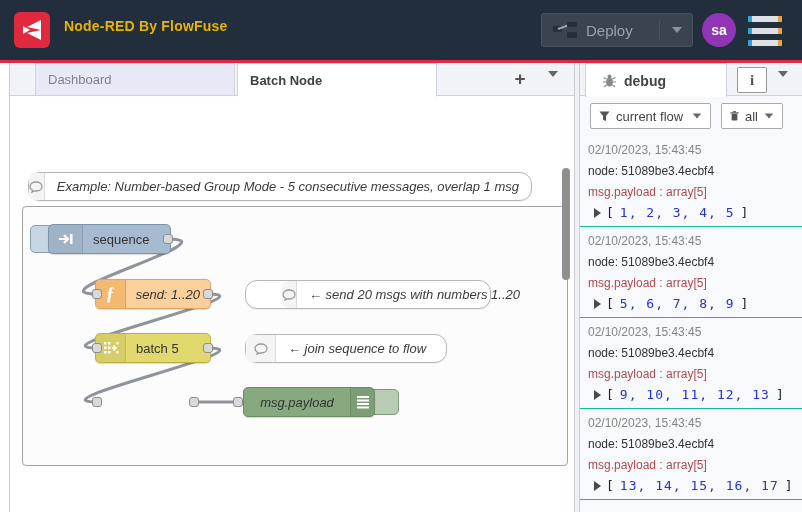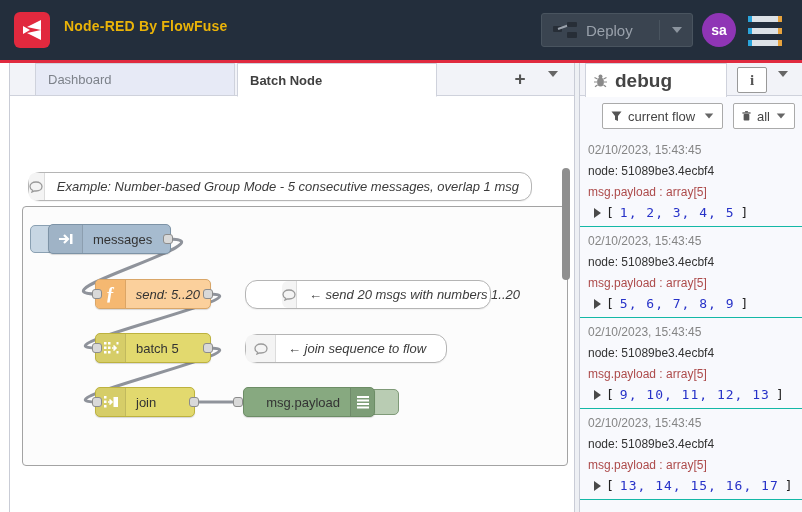--- a/index.html
+++ b/index.html
@@ -53,38 +53,38 @@
   #node-inject { left:38px; top:128px; width:123px; background:#a6bbcf; border:1px solid #7d93a6; }
   #node-inject .icon-sec { width:34px; border-right:1px solid rgba(0,0,0,.12); background:rgba(0,0,0,.04); }
   #inject-button { left:20px; top:129px; width:26px; height:28px; background:#c7d6e3; border:1px solid #8aa0b2; border-radius:5px 0 0 5px; cursor:pointer; }
   #node-function { left:85px; top:183px; width:116px; background:#fbd09c; border:1px solid #d9a668; }
   #node-function .icon-sec { width:30px; background:#f5b871; border-right:1px solid rgba(0,0,0,.1); color:#fff; font-family:"Liberation Serif", serif; font-style:italic; font-size:18px; font-weight:bold; }
   #node-function .node-label { font-style:italic; }
   #node-batch { left:85px; top:237px; width:116px; background:#e2d96e; border:1px solid #bdb23e; }
   #node-batch .icon-sec, #node-join .icon-sec { width:30px; background:rgba(0,0,0,.05); border-right:1px solid rgba(0,0,0,.1); }
   #node-join { left:85px; top:291px; width:100px; background:#e2d96e; border:1px solid #bdb23e; }
   #node-debug { left:233px; top:291px; width:132px; background:#87a980; border:1px solid #6d8d66; }
-  #node-debug .node-label { flex:1; text-align:right; }
+  #node-debug .node-label { flex:1; text-align:center;font-style:italic; }
   #node-debug .icon-sec.right { width:24px; background:rgba(0,0,0,.07); border-left:1px solid rgba(0,0,0,.12); }
   #debug-button { left:363px; top:293px; width:26px; height:26px; background:#b9ccb3; border:1px solid #7f9a78; border-radius:0 5px 5px 0; cursor:pointer; }
 
   .port { position:absolute; width:10px; height:10px; background:#d9d9d9; border:1px solid #8c8c8c; border-radius:3px; z-index:4; }
 
   #wires { left:0; top:0; width:564px; height:416px; pointer-events:none; }
 
   
   #sidebar { left:580px; top:63px; width:222px; height:449px; background:#f8f9fd; }
   #sidebar-tabbar { position:absolute; left:0; top:0; width:222px; height:33px; background:#f2f3f8; border-bottom:1px solid #cfd2dc; }
-  #debug-tab { position:absolute; left:5px; top:0px; width:142px; height:34px; background:#fff; border:1px solid #cfd2dc; border-bottom:none; display:flex; align-items:center; gap:7px; padding-left:7px; font-size:19px; font-weight:bold; color:#444; cursor:pointer; z-index:2; }
+  #debug-tab { position:absolute; left:5px; top:0px; width:142px; height:34px; background:#fff; border:1px solid #cfd2dc; border-bottom:none; display:flex; align-items:center; gap:7px; padding-left:16px; font-size:14px; font-weight:bold; color:#444; cursor:pointer; z-index:2; }
   #info-btn { position:absolute; left:157px; top:4px; width:30px; height:26px; border:1px solid #999; background:#fff; border-radius:2px; font-family:"Liberation Serif", serif; font-weight:bold; font-size:15px; color:#555; text-align:center; line-height:24px; cursor:pointer; }
   #sidebar-caret { position:absolute; left:198px; top:14px; cursor:pointer; }
 
   #filter-row { position:absolute; left:0; top:33px; width:222px; height:40px; display:flex; align-items:center; }
   .sb-btn { height:26px; background:#fff; border:1px solid #aaa; border-radius:2px; display:flex; align-items:center; gap:6px; padding:0 8px; font-size:13px; color:#444; cursor:pointer; }
-  #filter-btn { margin-left:22px; width:121px; }
+  #filter-btn { margin-left:10px; width:121px; }
   #clear-btn { margin-left:10px; width:62px; }
   .sb-btn .caret-grey { margin-left:auto; transform:scale(.85); }
 
   #msg-list { position:absolute; left:0; top:73px; width:222px; height:376px; overflow:hidden; }
   .msg-block { border-bottom:1px solid #14b8a6; padding:5px 0 6px 8px; height:91px; }
   .msg-ts { font-size:12px; color:#858585; margin-top:2px; }
   .msg-node { font-size:12px; color:#333; margin-top:7px; }
   .msg-path { font-size:12px; color:#ad4b4b; margin-top:7px; }
   .msg-array { margin-top:6px; display:flex; align-items:center; font-family:"DejaVu Sans Mono", monospace; font-size:13px; }
   .expand-tri { width:0; height:0; border-top:5px solid transparent; border-bottom:5px solid transparent; border-left:7px solid #4a4a4a; margin:0 5px 0 6px; }
@@ -157,27 +157,27 @@
   </div>
 
   <div id="inject-button" class="abs"></div>
   <div id="node-inject" class="flow-node">
     <div class="icon-sec">
       <svg width="16" height="14" viewBox="0 0 16 14">
           <path d="M1 7 H9 M6 3 L10 7 L6 11" stroke="#fff" stroke-width="2.2" fill="none"></path>
           <rect x="12" y="2" width="2.5" height="10" fill="#fff"></rect>
         </svg>
     </div>
-    <span class="node-label">messages</span>
+    <span class="node-label">sequence</span>
   </div>
   <div class="port abs" style="left:153px; top:138px;"></div>
 
   <div id="node-function" class="flow-node">
     <div class="icon-sec">ƒ</div>
-    <span class="node-label">send: 5..20</span>
+    <span class="node-label">send: 1..20</span>
   </div>
   <div class="port abs" style="left:82px; top:193px;"></div>
   <div class="port abs" style="left:193px; top:193px;"></div>
 
   <div class="comment-node abs" style="left:235px; top:184px; width:246px;padding-left:36px;">
     <div class="comment-icon-sec">
       <svg width="14" height="12" viewBox="0 0 14 12">
           <path d="M7 1 C3.5 1 1 3 1 5.5 C1 7.2 2 8.6 3.6 9.4 L3 11 L5.5 9.9 C6 10 6.5 10 7 10 C10.5 10 13 8 13 5.5 C13 3 10.5 1 7 1 Z" fill="none" stroke="#9a9a9a" stroke-width="1.3"></path>
         </svg>
     </div>
@@ -205,32 +205,20 @@
 
   <div class="comment-node abs" style="left:235px; top:238px; width:202px;">
     <div class="comment-icon-sec">
       <svg width="14" height="12" viewBox="0 0 14 12">
           <path d="M7 1 C3.5 1 1 3 1 5.5 C1 7.2 2 8.6 3.6 9.4 L3 11 L5.5 9.9 C6 10 6.5 10 7 10 C10.5 10 13 8 13 5.5 C13 3 10.5 1 7 1 Z" fill="none" stroke="#9a9a9a" stroke-width="1.3"></path>
         </svg>
     </div>
     <span class="comment-text">← join sequence to flow</span>
   </div>
 
-  <div id="node-join" class="flow-node">
-    <div class="icon-sec">
-      <svg width="16" height="16" viewBox="0 0 16 16">
-        <rect x="1" y="2" width="2.5" height="2.5" fill="#fff"></rect>
-          <rect x="1" y="6.5" width="2.5" height="2.5" fill="#fff"></rect>
-          <rect x="1" y="11" width="2.5" height="2.5" fill="#fff"></rect>
-        <path d="M5 8 L8 8 M6.5 5.5 L9 8 L6.5 10.5" stroke="#fff" stroke-width="1.6" fill="none"></path>
-        <rect x="10.5" y="3" width="4.5" height="10" fill="#fff"></rect>
-      </svg>
-    </div>
-    <span class="node-label">join</span>
-  </div>
   <div class="port abs" style="left:82px; top:301px;"></div>
   <div class="port abs" style="left:179px; top:301px;"></div>
 
   <div id="debug-button" class="abs"></div>
   <div id="node-debug" class="flow-node">
     <span class="node-label">msg.payload</span>
     <div class="icon-sec right">
       <svg width="14" height="16" viewBox="0 0 14 16">
         <rect x="1" y="2" width="12" height="2" fill="#fff"></rect>
           <rect x="1" y="5.5" width="12" height="2" fill="#fff"></rect>

